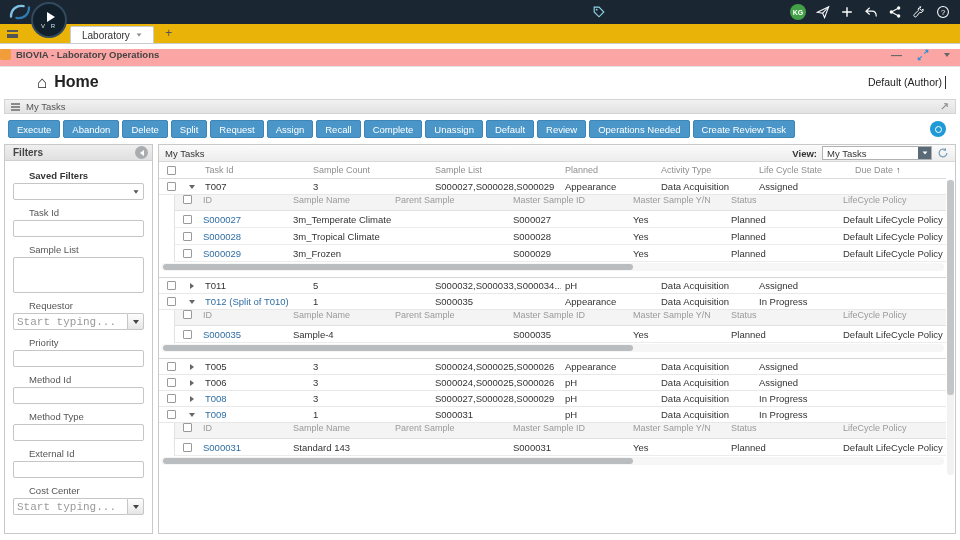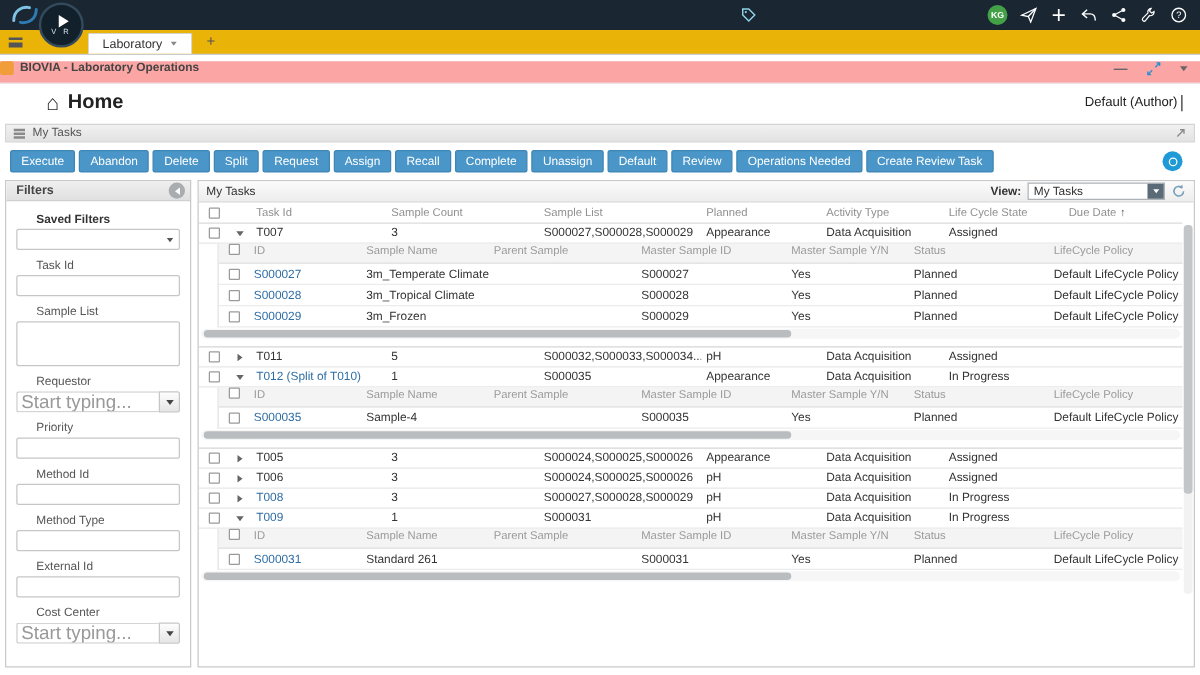--- a/index.html
+++ b/index.html
@@ -71,21 +71,21 @@
 .filters-title{font-size:10px;font-weight:bold;color:#444}
 .filters-back{margin-left:auto;width:13px;height:13px;border-radius:50%;background:#a9adb0;display:flex;align-items:center;justify-content:center;color:#fff;border:0}
 .filters-body{padding:2px 8px 4px;overflow:hidden}
 .f-label{margin:7px 16px 2px;color:#555;font-size:9.5px}
 .f-label.bold{font-weight:bold;color:#333}
 .f-input{width:100%;height:17px;border:1px solid #c6c6c6;border-radius:2px;font-size:9.5px;padding:0 3px;font-family:inherit;outline:none;color:#333;display:block}
 .f-ta{height:36px;resize:none;padding:2px 3px}
 .f-select{position:relative;height:17px;border:1px solid #c6c6c6;border-radius:2px;background:#fff;display:flex;align-items:center;padding:0 4px;color:#555}
 .f-select .tri-down{margin-left:auto;transform:scale(.85)}
 .f-combo{display:flex;height:17px}
-.f-combo input{flex:1;min-width:0;border:1px solid #c6c6c6;border-right:0;border-radius:2px 0 0 2px;font-size:15px;padding:0 3px;outline:none;font-family:Liberation Sans, sans-serif;color:#333}
+.f-combo input{flex:1;min-width:0;border:1px solid #c6c6c6;border-right:0;border-radius:2px 0 0 2px;font-size:11px;padding:0 3px;outline:none;font-family:Liberation Mono, monospace;color:#333}
 .f-combo input::placeholder{color:#999}
 .f-combo .dd{width:17px;background:linear-gradient(#fdfdfd,#e6e6e6);border:1px solid #c6c6c6;border-radius:0 2px 2px 0;display:flex;align-items:center;justify-content:center;color:#444}
 
 .grid{flex:1;border:1px solid #c9c9c9;background:#fff;position:relative;display:flex;flex-direction:column;overflow:hidden}
 .grid-head{height:17px;background:linear-gradient(#fbfbfb,#ededed);border-bottom:1px solid #d8d8d8;display:flex;align-items:center;padding:0 6px;flex:none}
 .grid-title{font-size:9.5px;color:#333}
 .view-wrap{margin-left:auto;display:flex;align-items:center;gap:5px}
 .view-label{font-size:9.5px;color:#333;font-weight:bold}
 .view-select{width:110px;height:14px;border:1px solid #aeb2b5;background:#fff;display:flex;align-items:center;font-size:9.5px;padding-left:4px;color:#333}
 .view-select .ddk{margin-left:auto;width:13px;height:100%;background:#5a6b77;display:flex;align-items:center;justify-content:center;color:#fff}
@@ -512,21 +512,21 @@
               <span class="g-cell sc3"><span>Master Sample ID</span></span>
               <span class="g-cell sc4"><span>Master Sample Y/N</span></span>
               <span class="g-cell sc5"><span>Status</span></span>
               <span class="g-cell sc6"><span>LifeCycle Policy</span></span>
             </div>
             <div class="s-row">
               <span class="ck">
                 <span class="cbx"></span>
               </span>
               <span class="g-cell sc0 link">S000031</span>
-              <span class="g-cell sc1">Standard 261</span>
+              <span class="g-cell sc1">Standard 143</span>
               <span class="g-cell sc2"></span>
               <span class="g-cell sc3">S000031</span>
               <span class="g-cell sc4">Yes</span>
               <span class="g-cell sc5">Planned</span>
               <span class="g-cell sc6">Default LifeCycle Policy</span>
             </div>
           </div>
           <div class="hscroll">
             <div class="hthumb"></div>
           </div>

